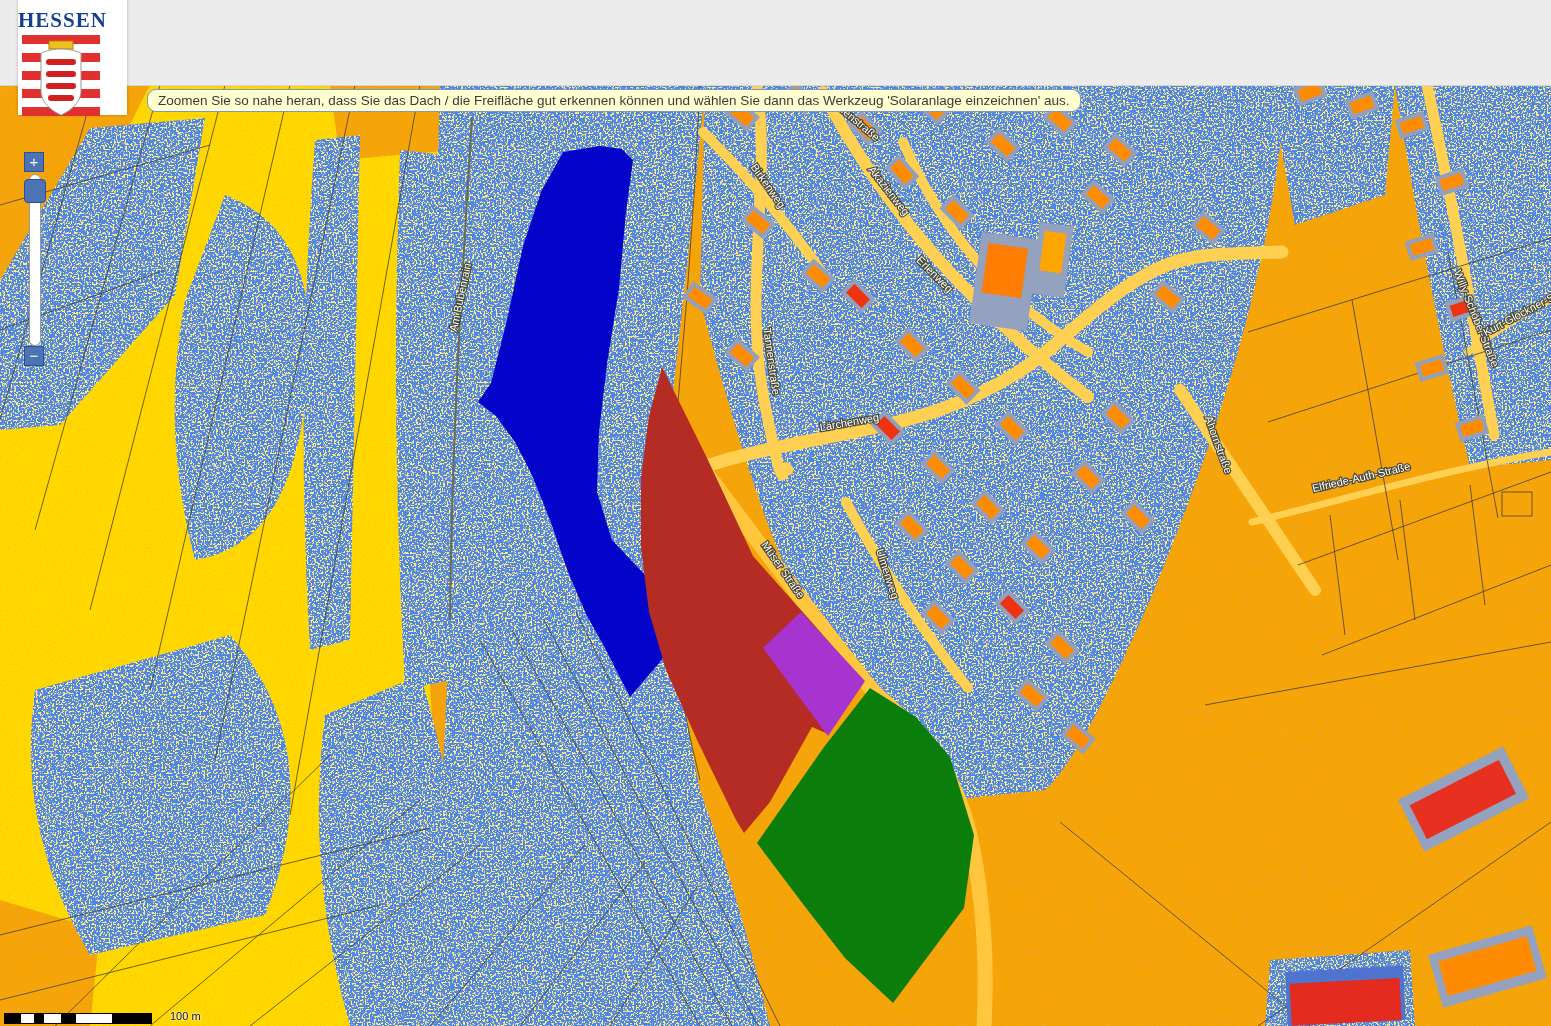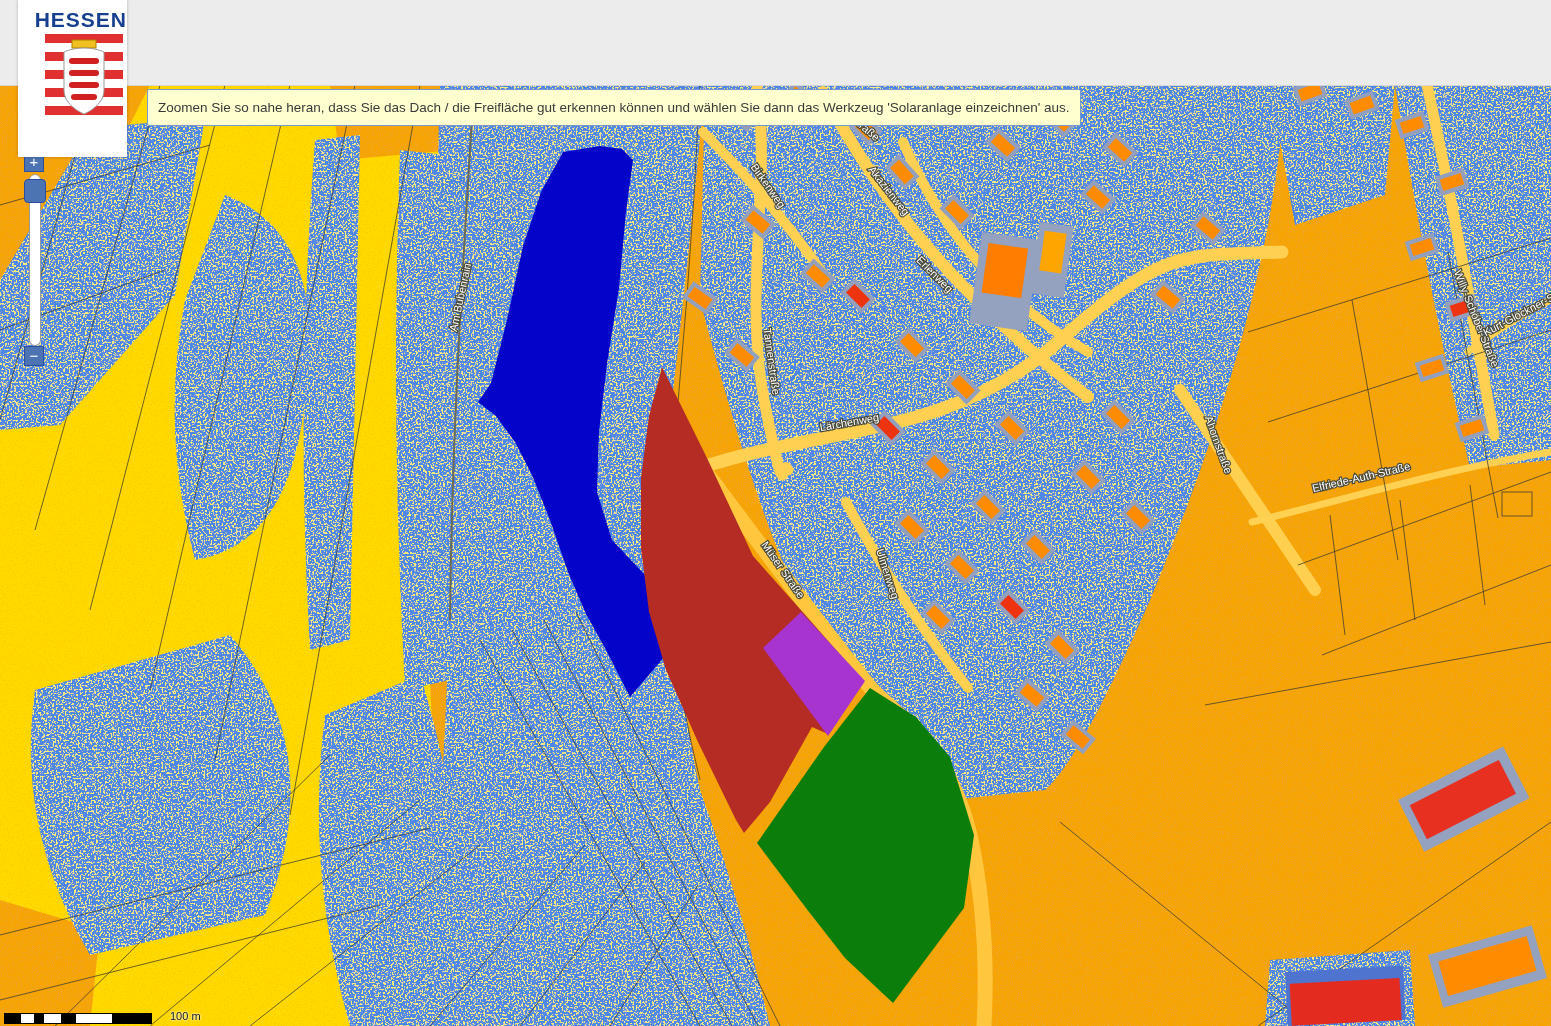--- a/index.html
+++ b/index.html
@@ -5,22 +5,22 @@
   html,body{margin:0;padding:0;background:#888;}
   .app{position:relative;width:1551px;height:1026px;overflow:hidden;
        font-family:"Liberation Sans",sans-serif;background:#ececec;}
   
   #mapsvg{position:absolute;left:0;top:0;width:1551px;height:1026px;display:block;}
   .slabel{font-size:11px;fill:#fff;stroke:#4a4a3a;stroke-width:2.4px;paint-order:stroke;
           font-family:"Liberation Sans",sans-serif;}
   
   .header{position:absolute;left:0;top:0;width:1551px;height:85px;background:#ececec;
           border-bottom:1px solid #d5d5d5;z-index:5;}
-  .logo{position:absolute;left:18px;top:0;width:109px;height:157px;background:#fff;
-        z-index:8;box-shadow:0 0 3px rgba(0,0,0,.25);text-align:right;}
+  .logo{position:absolute;left:18px;top:0;width:109px;height:115px;background:#fff;
+        z-index:8;box-shadow:0 0 3px rgba(0,0,0,.25);text-align:left;font-family:Liberation Serif, serif;}
   .logo-text{margin-top:8px;font-size:21px;font-weight:bold;letter-spacing:1px;color:#16408f;}
   .tbtn{position:absolute;top:7px;width:56px;height:56px;background:#fff;
         border:1px solid #2b4ea2;cursor:pointer;padding:0;display:flex;flex-direction:column;
         font-family:"Liberation Sans",sans-serif;}
   .tbtn .ic{flex:1;display:flex;align-items:center;justify-content:center;background:#fff;}
   .tbtn .lb{background:#4d74b2;color:#fff;font-size:10px;line-height:11px;padding:2px 0 3px;}
   .tbtn.active{border:3px solid #d40000;top:5px;height:60px;}
   .hlabel{position:absolute;font-size:15px;color:#222;}
   .slider-track{position:absolute;left:630px;top:49px;width:160px;height:13px;background:#fff;
         border:1px solid #999;border-radius:7px;cursor:pointer;}
@@ -29,21 +29,21 @@
   .addr-input{position:absolute;left:824px;top:44px;width:206px;height:15px;border:1px solid #777;
         font-size:12px;padding:1px 3px;}
   .ibtn{position:absolute;left:1040px;top:44px;width:18px;height:19px;background:#3e68b0;
         border:1px solid #2b4ea2;color:#fff;font-size:12px;font-style:italic;font-weight:bold;
         font-family:"Liberation Serif",serif;cursor:pointer;line-height:17px;text-align:center;padding:0;}
   .toplinks{position:absolute;right:10px;top:9px;font-size:13px;color:#1c3f94;white-space:nowrap;}
   .toplinks a{color:#1c3f94;text-decoration:none;cursor:pointer;}
   .toplinks .sep{margin:0 6px;}
   .app-title{position:absolute;right:10px;top:38px;font-size:28px;color:#3c5fa8;}
   .notif{position:absolute;left:147px;top:89px;z-index:4;background:#ffffd0;
-         border:1px solid #7799cc;color:#3a3a3a;font-size:13.5px;padding:10px 10px;border-radius:2px;}
+         border:1px solid #7799cc;color:#3a3a3a;font-size:13.5px;padding:3px 10px;border-radius:9px;}
   
   .zbtn{position:absolute;left:24px;width:20px;height:20px;background:#4d74b2;border:1px solid #2b4ea2;
         color:#fff;font-size:15px;line-height:18px;text-align:center;cursor:pointer;padding:0;z-index:4;}
   .ztrack{position:absolute;left:29px;top:174px;width:10px;height:170px;background:#fff;
         border:1px solid #999;border-radius:6px;z-index:4;cursor:pointer;}
   .zhandle{position:absolute;left:24px;top:179px;width:20px;height:22px;background:#4d74b2;
         border:1px solid #2b4ea2;border-radius:4px;z-index:5;cursor:grab;}
   
   .scalebar{position:absolute;left:4px;top:1013px;height:9px;width:146px;border:1px solid #000;
         display:flex;z-index:4;}

